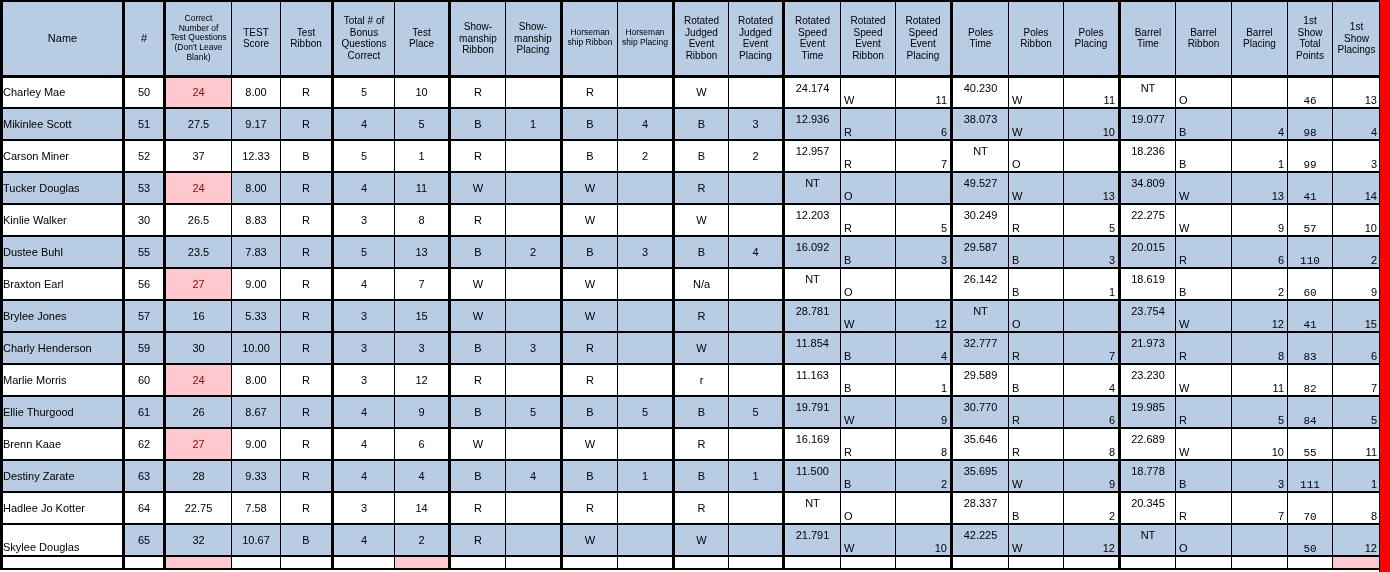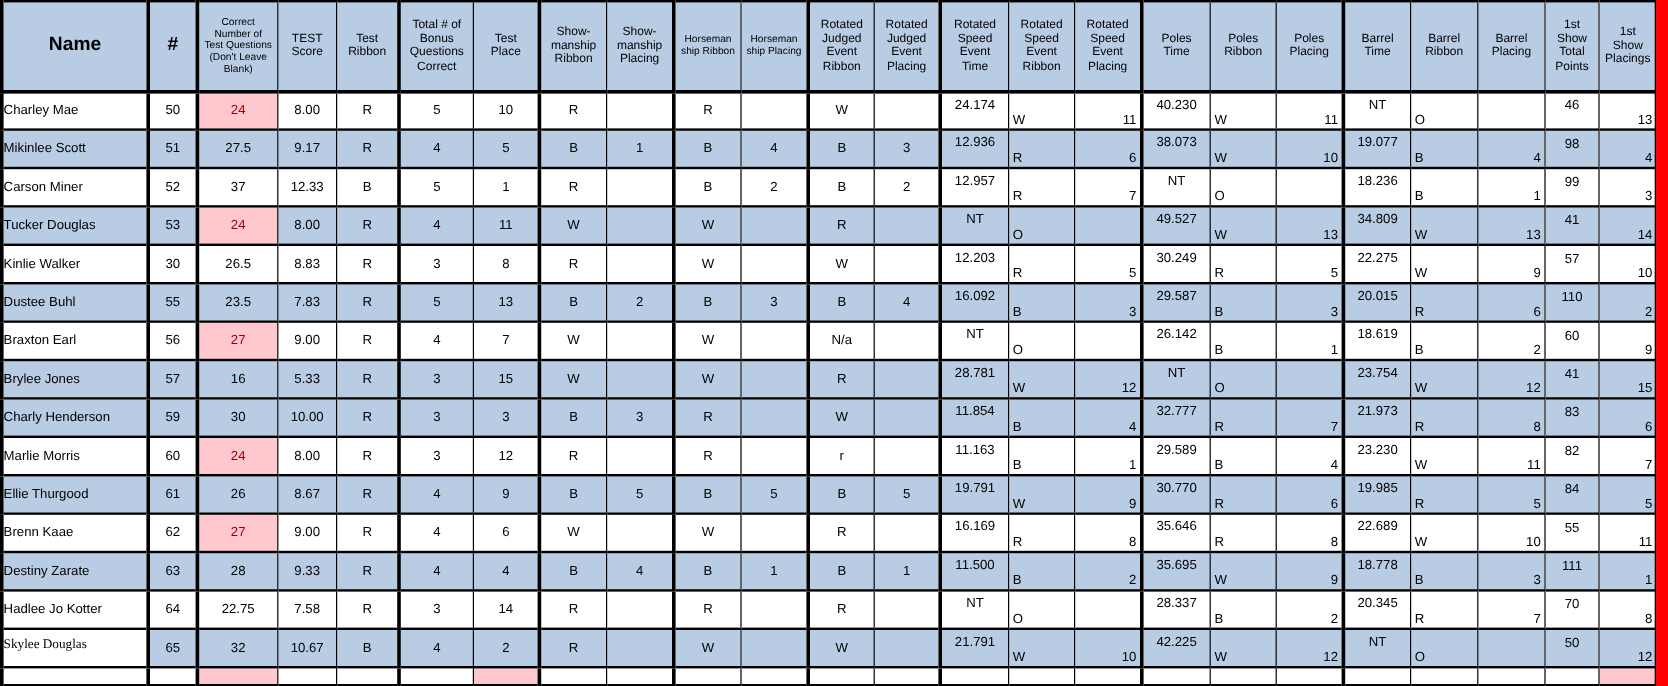--- a/index.html
+++ b/index.html
@@ -8,33 +8,33 @@
   table{border-collapse:collapse;table-layout:fixed;width:1379px;position:absolute;left:0;top:0;}
   th,td{border:1px solid #000;overflow:hidden;padding:0;box-sizing:border-box;}
   th{border-top-width:2px;border-bottom-width:3px;background:#b8cce4;font-weight:normal;
      font-size:10px;line-height:1.15;text-align:center;vertical-align:middle;color:#000;
      white-space:normal;word-wrap:break-word;padding:4px;}
   td{border-top-width:2px;border-bottom-width:2px;font-size:11px;color:#000;white-space:nowrap;}
   .tL{border-left-width:3px;}
   .hdr-row{height:75px;}
   .data-row{height:32px;}
   .partial-row{height:13px;}
-  .hdr-b{font-weight:bold;font-size:16px;}
+  .hdr-b{font-weight:normal;font-size:11px;}
   .hdr-sm{font-size:8.5px;}
   tr.blue td{background:#b8cce4;}
   tr.white td{background:#ffffff;}
   td.pink{background:#ffc7ce !important;color:#9c0006;}
   td.cell-white{background:#ffffff !important;}
   .k-name{text-align:left;vertical-align:middle;}
   .k-center{text-align:center;vertical-align:middle;}
   .k-time{text-align:center;vertical-align:top;padding-top:4px;}
   .k-ribbon{text-align:left;vertical-align:bottom;padding-left:3px;padding-bottom:1px;}
   .k-placing{text-align:right;vertical-align:bottom;padding-right:3px;padding-bottom:1px;}
-  .k-points{text-align:center;vertical-align:bottom;padding-bottom:13px;}
-  td.v-bottom{vertical-align:bottom;padding-bottom:12px;font-family:Liberation Serif, serif;}
+  .k-points{text-align:center;vertical-align:bottom;padding-bottom:0;font-family:Liberation Mono, monospace;}
+  td.v-bottom{vertical-align:bottom;padding-bottom:2px;}
   .red-bar{position:absolute;left:1379px;top:0;width:11px;height:572px;background:#ff0000;
      border-left:1px solid #000;}
 </style>
 </head>
 <body>
 
 <div class="sheet">
   <table>
     <colgroup>
         <col style="width: 122px;">

